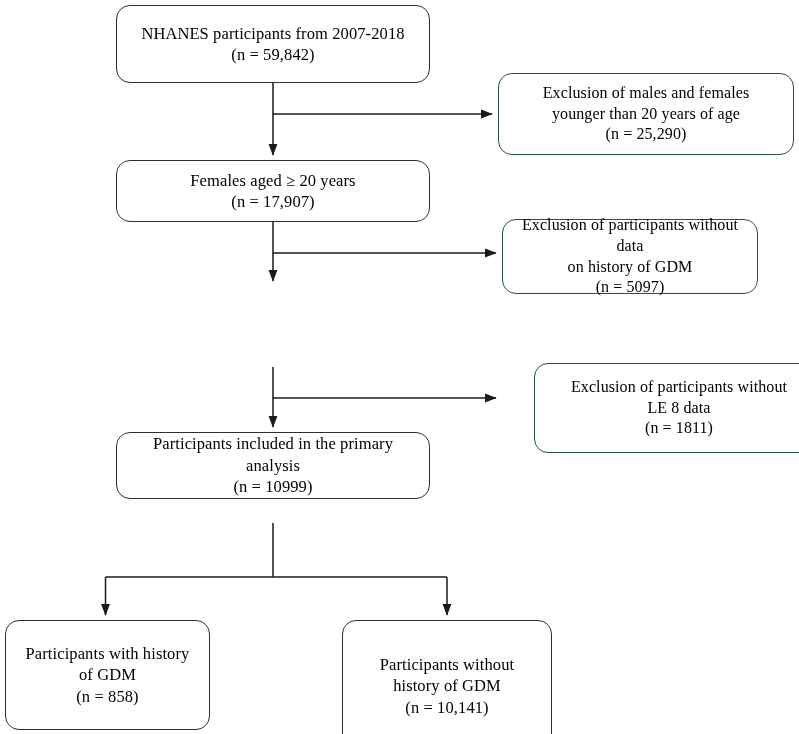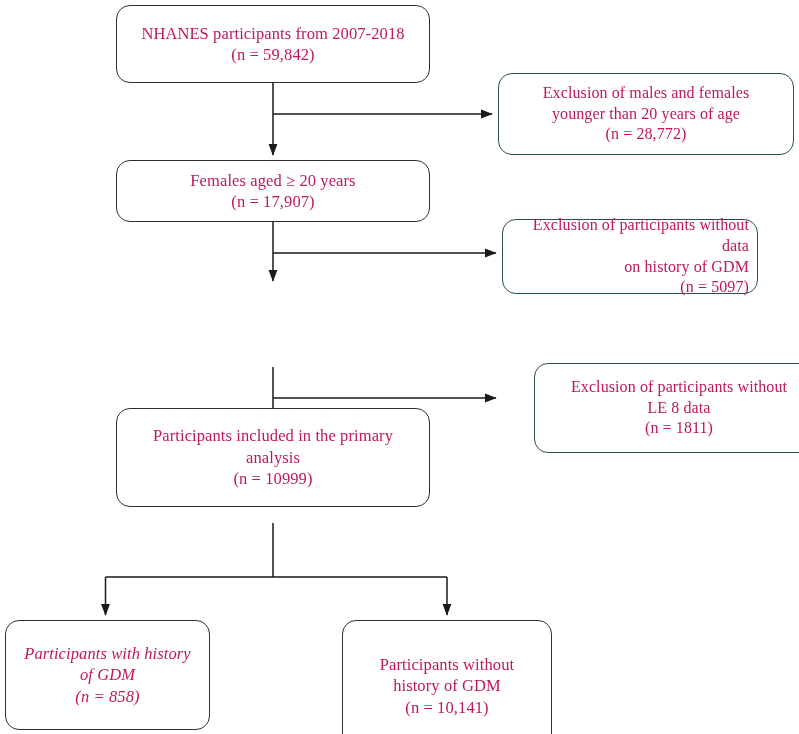--- a/index.html
+++ b/index.html
@@ -19,21 +19,21 @@
   .flow-box {
     position: absolute;
     box-sizing: border-box;
     border: 1.6px solid #2b2f3a;
     border-radius: 14px;
     background: #ffffff;
     display: flex;
     align-items: center;
     justify-content: center;
     text-align: center;
-    color: #be185d;
+    color: #000000;
     font-size: 16.5px;
     line-height: 1.30;
     padding: 12px 8px;
     white-space: pre-line;
     letter-spacing: 0.1px;
   }
   .flow-box.exclusion {
     border-color: #24514f;
     font-size: 16px;
   }
@@ -99,45 +99,45 @@
     <span class="box-text">NHANES participants from 2007-2018
 (n = 59,842)</span>
   </div>
 
   <div class="flow-box" style="left:116px; top:160px; width:314px; height:62px;text-align:center;">
     <span class="box-text">Females aged ≥ 20 years
 (n = 17,907)</span>
   </div>
 
 
-  <div class="flow-box" style="left:116px; top:408px; width:314px; height:99px;">
+  <div class="flow-box" style="left:116px; top:432px; width:314px; height:67px;">
     <span class="box-text">Participants included in the primary
 analysis
 (n = 10999)</span>
   </div>
 
-  <div class="flow-box" style="left:5px; top:620px; width:205px; height:110px;font-style:italic;">
+  <div class="flow-box" style="left:5px; top:620px; width:205px; height:110px;">
     <span class="box-text">Participants with history
 of GDM
 (n = 858)</span>
   </div>
 
   <div class="flow-box" style="left:342px; top:620px; width:210px; height:132px;">
     <span class="box-text">Participants without
 history of GDM
 (n = 10,141)</span>
   </div>
 
   <div class="flow-box exclusion" style="left:498px; top:73px; width:296px; height:82px;">
     <span class="box-text">Exclusion of males and females
 younger than 20 years of age
-(n = 28,772)</span>
+(n = 25,290)</span>
   </div>
 
-  <div class="flow-box exclusion" style="left:502px; top:219px; width:256px; height:75px;text-align:right;">
+  <div class="flow-box exclusion" style="left:502px; top:219px; width:256px; height:75px;">
     <span class="box-text">Exclusion of participants without data
 on history of GDM
 (n = 5097)</span>
   </div>
 
   <div class="flow-box exclusion" style="left:502px; top:363px; width:290px; height:90px;margin-left:32px;">
     <span class="box-text">Exclusion of participants without
 LE 8 data
 (n = 1811)</span>
   </div>

